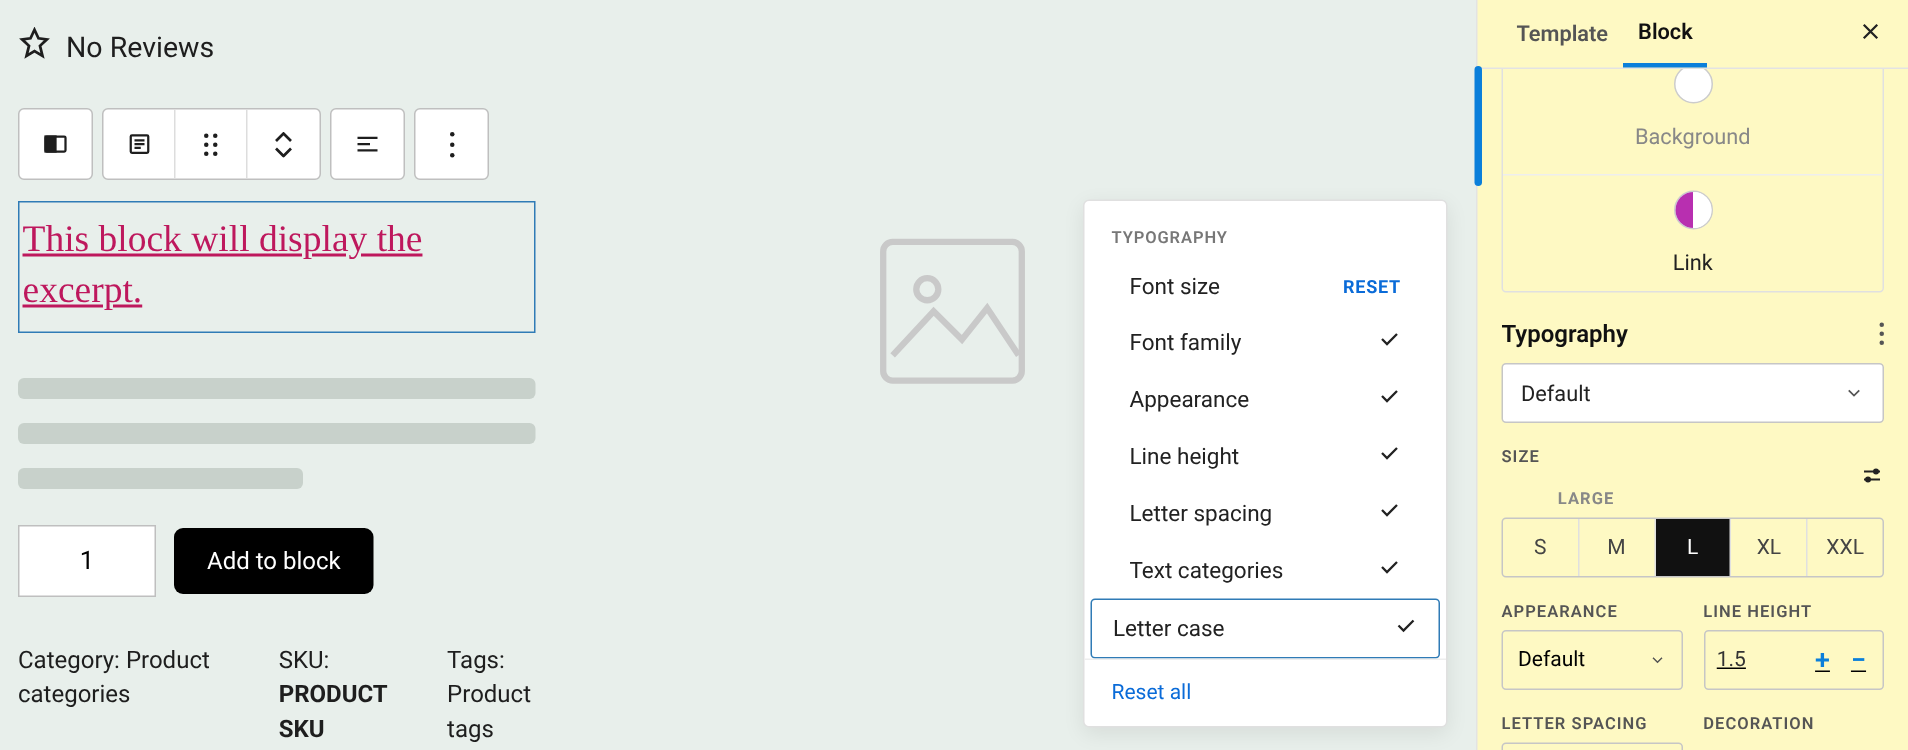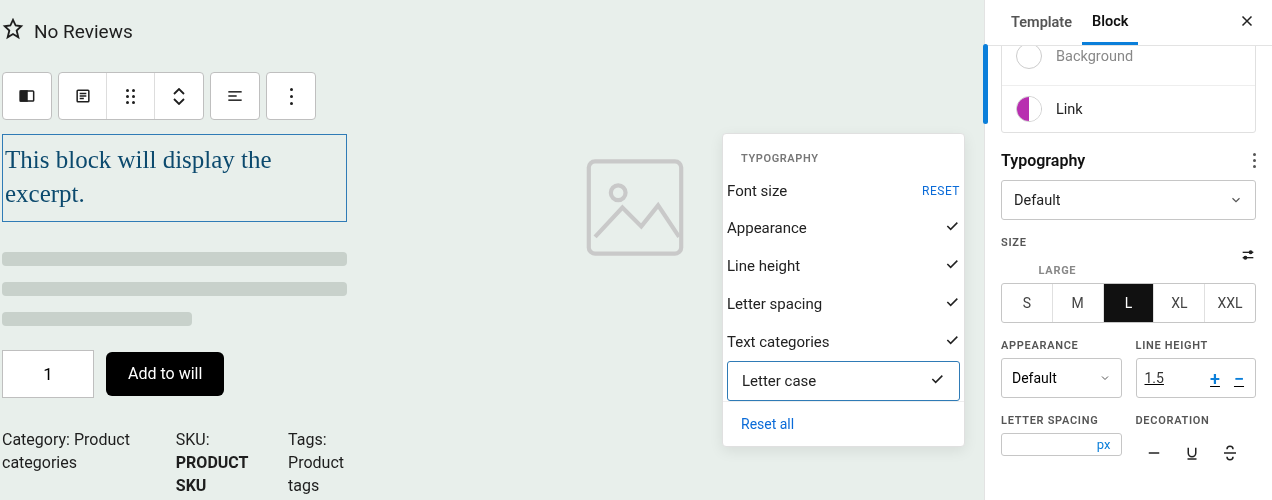--- a/index.html
+++ b/index.html
@@ -1,74 +1,74 @@
 <!DOCTYPE html>
 <html><head>
 <meta charset="utf-8">
 <style>
   * { box-sizing: border-box; margin: 0; padding: 0; font-family: -apple-system, BlinkMacSystemFont, "Segoe UI", Roboto, sans-serif; }
   body { width: 1272px; height: 500px; background: #e8efeb; overflow: hidden; position: relative; }
 
   
-  .product-area { position: absolute; left: 2px; top: 18px; width: 345px; }
+  .product-area { position: absolute; left: 12px; top: 18px; width: 345px; }
   .reviews-row { display: flex; align-items: center; gap: 10px; margin-bottom: 28px; }
   .star-icon svg { width: 22px; height: 22px; stroke: #1e1e1e; fill: none; stroke-width: 2; }
   .reviews-text { font-size: 19px; color: #1e1e1e; }
 
   .toolbar { display: flex; gap: 6px; margin-bottom: 14px; }
   .toolbar-group { display: flex; border: 1px solid #bfbfbf; background: #fff; border-radius: 4px; height: 48px; }
   .toolbar-btn { width: 48px; display: flex; align-items: center; justify-content: center; border-right: 1px solid #ddd; cursor: pointer; position: relative; }
   .toolbar-btn:last-child { border-right: none; }
   .toolbar-btn svg { width: 20px; height: 20px; stroke: #1e1e1e; fill: none; stroke-width: 1.8; }
   .toolbar-btn .dots { display: grid; grid-template-columns: repeat(2, 3px); grid-template-rows: repeat(3, 3px); gap: 3px; }
   .toolbar-btn .dots span { width: 3px; height: 3px; background: #1e1e1e; border-radius: 50%; }
   .toolbar-btn .vdots { display: flex; flex-direction: column; gap: 4px; align-items: center;}
   .toolbar-btn .vdots span { width: 3px; height: 3px; background: #1e1e1e; border-radius: 50%; }
   .toolbar-btn .updown { display:flex; flex-direction:column; gap:1px; align-items:center;}
   .toolbar-btn .updown svg { width:12px; height:8px; }
 
   .excerpt-block { border: 1.5px solid #2f7bb6; background: transparent; padding: 8px 4px 10px 2px; margin-bottom: 30px; }
-  .excerpt-text { font-size: 25px; color: #0c4a6e; line-height: 1.35; font-family: Georgia, serif; }
+  .excerpt-text { font-size: 25px; color: #be185d; line-height: 1.35; font-family: Georgia, serif; text-decoration: underline; }
 
   .skeleton { height: 14px; background: #c8d1cb; border-radius: 4px; margin-bottom: 16px; }
   .skeleton.short { width: 55%; }
 
   .cart-row { display: flex; gap: 12px; margin-top: 24px; margin-bottom: 30px; align-items:center;}
   .qty-input { width: 92px; height: 48px; border: 1px solid #bfbfbf; background: #fff; font-size: 17px; text-align: center; }
   .add-cart-btn { height: 44px; padding: 0 22px; background: #000; color: #fff; border: none; border-radius: 6px; font-size: 16px; cursor: pointer; }
 
   .meta-row { display: flex; gap: 40px; font-size: 16px; color: #1e1e1e; line-height: 1.45;}
   .meta-col { }
   .meta-col .label {}
   .meta-col strong { font-weight: 700; }
 
   
   .image-placeholder { position: absolute; left: 580px; top: 155px; width: 110px; height: 105px; }
   .image-placeholder svg { width: 100%; height: 100%; stroke: #c9c9c9; fill: none; stroke-width: 4; }
 
   
   .popover { position: absolute; left: 722px; top: 133px; width: 243px; background: #fff; border: 1px solid #e0e0e0; border-radius: 4px; box-shadow: 0 4px 14px rgba(0,0,0,0.08); }
   .popover-header { font-size: 11px; font-weight: 600; color: #777; letter-spacing: 0.6px; padding: 18px 18px 8px; text-transform: uppercase; }
-  .popover-item { display: flex; align-items: center; justify-content: space-between; padding: 9px 4px; font-size: 15px; color: #222; cursor: pointer; }
+  .popover-item { display: flex; align-items: center; justify-content: space-between; padding: 9px 30px; font-size: 15px; color: #222; cursor: pointer; }
   .popover-item.hl { border: 1.5px solid #2f7bb6; margin: 0 4px; border-radius: 3px; padding: 9px 14px;}
-  .popover-item .reset { color: #0a6bd8; font-size: 12px; font-weight: 400; letter-spacing: .5px;}
+  .popover-item .reset { color: #0a6bd8; font-size: 12px; font-weight: 700; letter-spacing: .5px;}
   .popover-item .check svg { width: 16px; height: 16px; stroke: #222; stroke-width: 2.3; fill: none; }
   .popover-footer { padding: 14px 18px; border-top: 1px solid #eee; color: #0a6bd8; font-size: 14px; cursor: pointer; }
 
   
-  .sidebar { position: absolute; right: 0; top: 0; width: 288px; height: 500px; background: #ffffff; border-left: 1px solid #e3e3e3; display:flex; flex-direction:column;}
+  .sidebar { position: absolute; right: 0; top: 0; width: 288px; height: 500px; background: #fef9c3; border-left: 1px solid #e3e3e3; display:flex; flex-direction:column;}
   .sidebar-tabs { display: flex; align-items: center; height: 46px; border-bottom: 1px solid #e3e3e3; padding: 0 16px; }
   .tab { font-size: 14.5px; font-weight: 600; color: #555; padding: 0 10px; height: 100%; display: flex; align-items: center; cursor: pointer; }
   .tab.active { color: #111; border-bottom: 3px solid #0b7fda; }
   .tab-close { margin-left: auto; cursor: pointer; }
   .tab-close svg { width: 18px; height: 18px; stroke: #222; stroke-width: 2; }
 
   .sidebar-body { flex:1; overflow:hidden; padding: 0 16px 16px; position:relative;}
   .color-panel { border: 1px solid #e0e0e0; border-radius: 3px; overflow:hidden; margin-top: -8px; }
-  .color-row { display:flex; align-items:center; gap:14px; padding: 10px 14px; font-size:14.5px; color:#222; border-top:1px solid #eee;}
+  .color-row { display:flex; align-items:center; gap:14px; padding: 10px 14px; font-size:14.5px; color:#222; border-top:1px solid #eee;flex-direction:column;}
   .color-row:first-child { border-top:none; color:#888; position:relative; top:-6px;}
   .swatch { width: 26px; height: 26px; border-radius: 50%; border: 1px solid #ccc; background: #fff; position:relative;}
   .swatch.link::before { content:""; position:absolute; inset:0; border-radius:50%; background: linear-gradient(90deg, #b82fb0 50%, #fff 50%); }
 
   .section-title { display:flex; align-items:center; justify-content:space-between; margin: 18px 0 10px; }
   .section-title h3 { font-size: 16px; font-weight: 600; color:#111;}
   .section-title .vdots { display:flex; flex-direction:column; gap:3px;}
   .section-title .vdots span { width:3px; height:3px; border-radius:50%; background:#555;}
 
   .field-label { font-size: 11px; font-weight: 600; color:#555; letter-spacing:.7px; text-transform: uppercase; margin-bottom:6px; display:flex; justify-content:space-between; align-items:center;}
@@ -174,21 +174,21 @@
   <div class="excerpt-block">
     <div class="excerpt-text">This block will display the excerpt.</div>
   </div>
 
   <div class="skeleton"></div>
   <div class="skeleton"></div>
   <div class="skeleton short"></div>
 
   <div class="cart-row">
     <input class="qty-input" value="1" style="">
-    <button class="add-cart-btn">Add to will</button>
+    <button class="add-cart-btn">Add to block</button>
   </div>
 
   <div class="meta-row">
     <div class="meta-col">
       <span>Category:</span>
       <span>Product categories</span>
     </div>
     <div class="meta-col">
       <div class="label">SKU:</div>
       <strong>PRODUCT SKU</strong>
@@ -206,20 +206,26 @@
       <circle cx="34" cy="36" r="7"></circle>
       <path d="M12 78 L38 50 L56 68 L72 48 L92 78"></path>
     </svg>
 </div>
 
 <div class="popover">
   <div class="popover-header">TYPOGRAPHY</div>
   <div class="popover-item">
     <span>Font size</span>
     <span class="reset">RESET</span>
+  </div>
+  <div class="popover-item">
+    <span>Font family</span>
+    <span class="check"><svg viewBox="0 0 24 24">
+          <path d="M5 12l5 5L20 7"></path>
+        </svg></span>
   </div>
   <div class="popover-item">
     <span>Appearance</span>
     <span class="check"><svg viewBox="0 0 24 24">
           <path d="M5 12l5 5L20 7"></path>
         </svg></span>
   </div>
   <div class="popover-item">
     <span>Line height</span>
     <span class="check"><svg viewBox="0 0 24 24">

